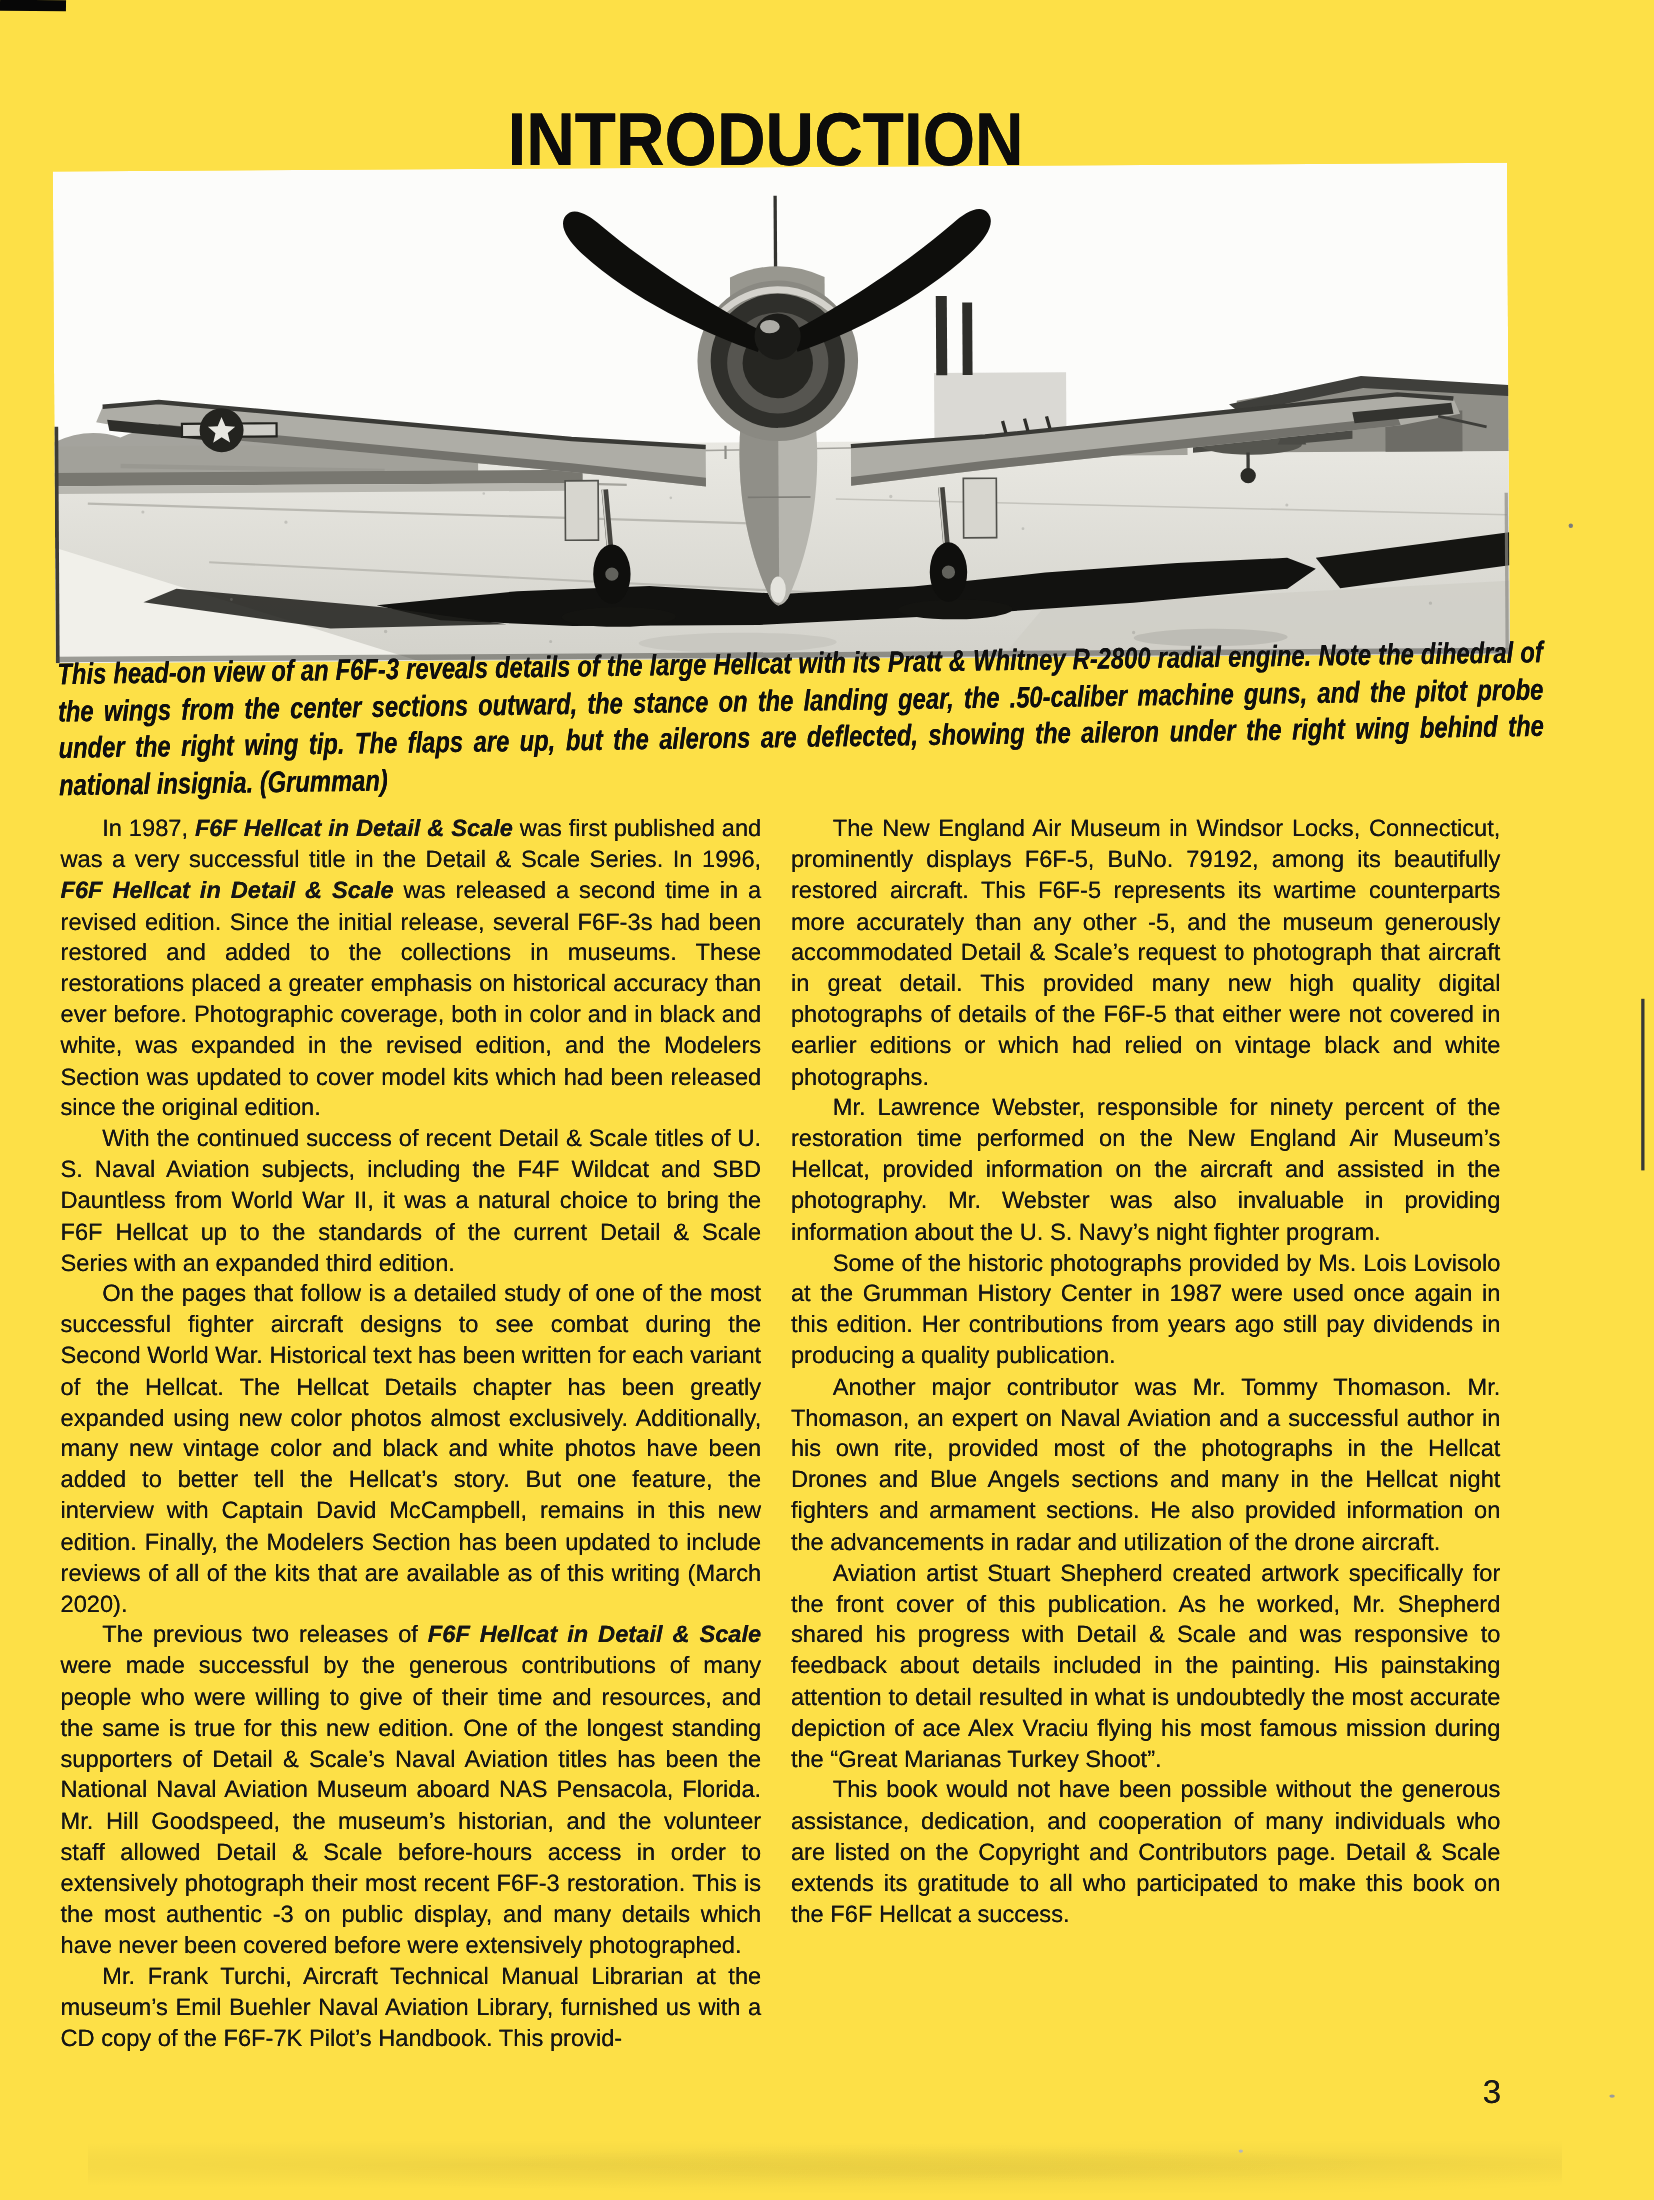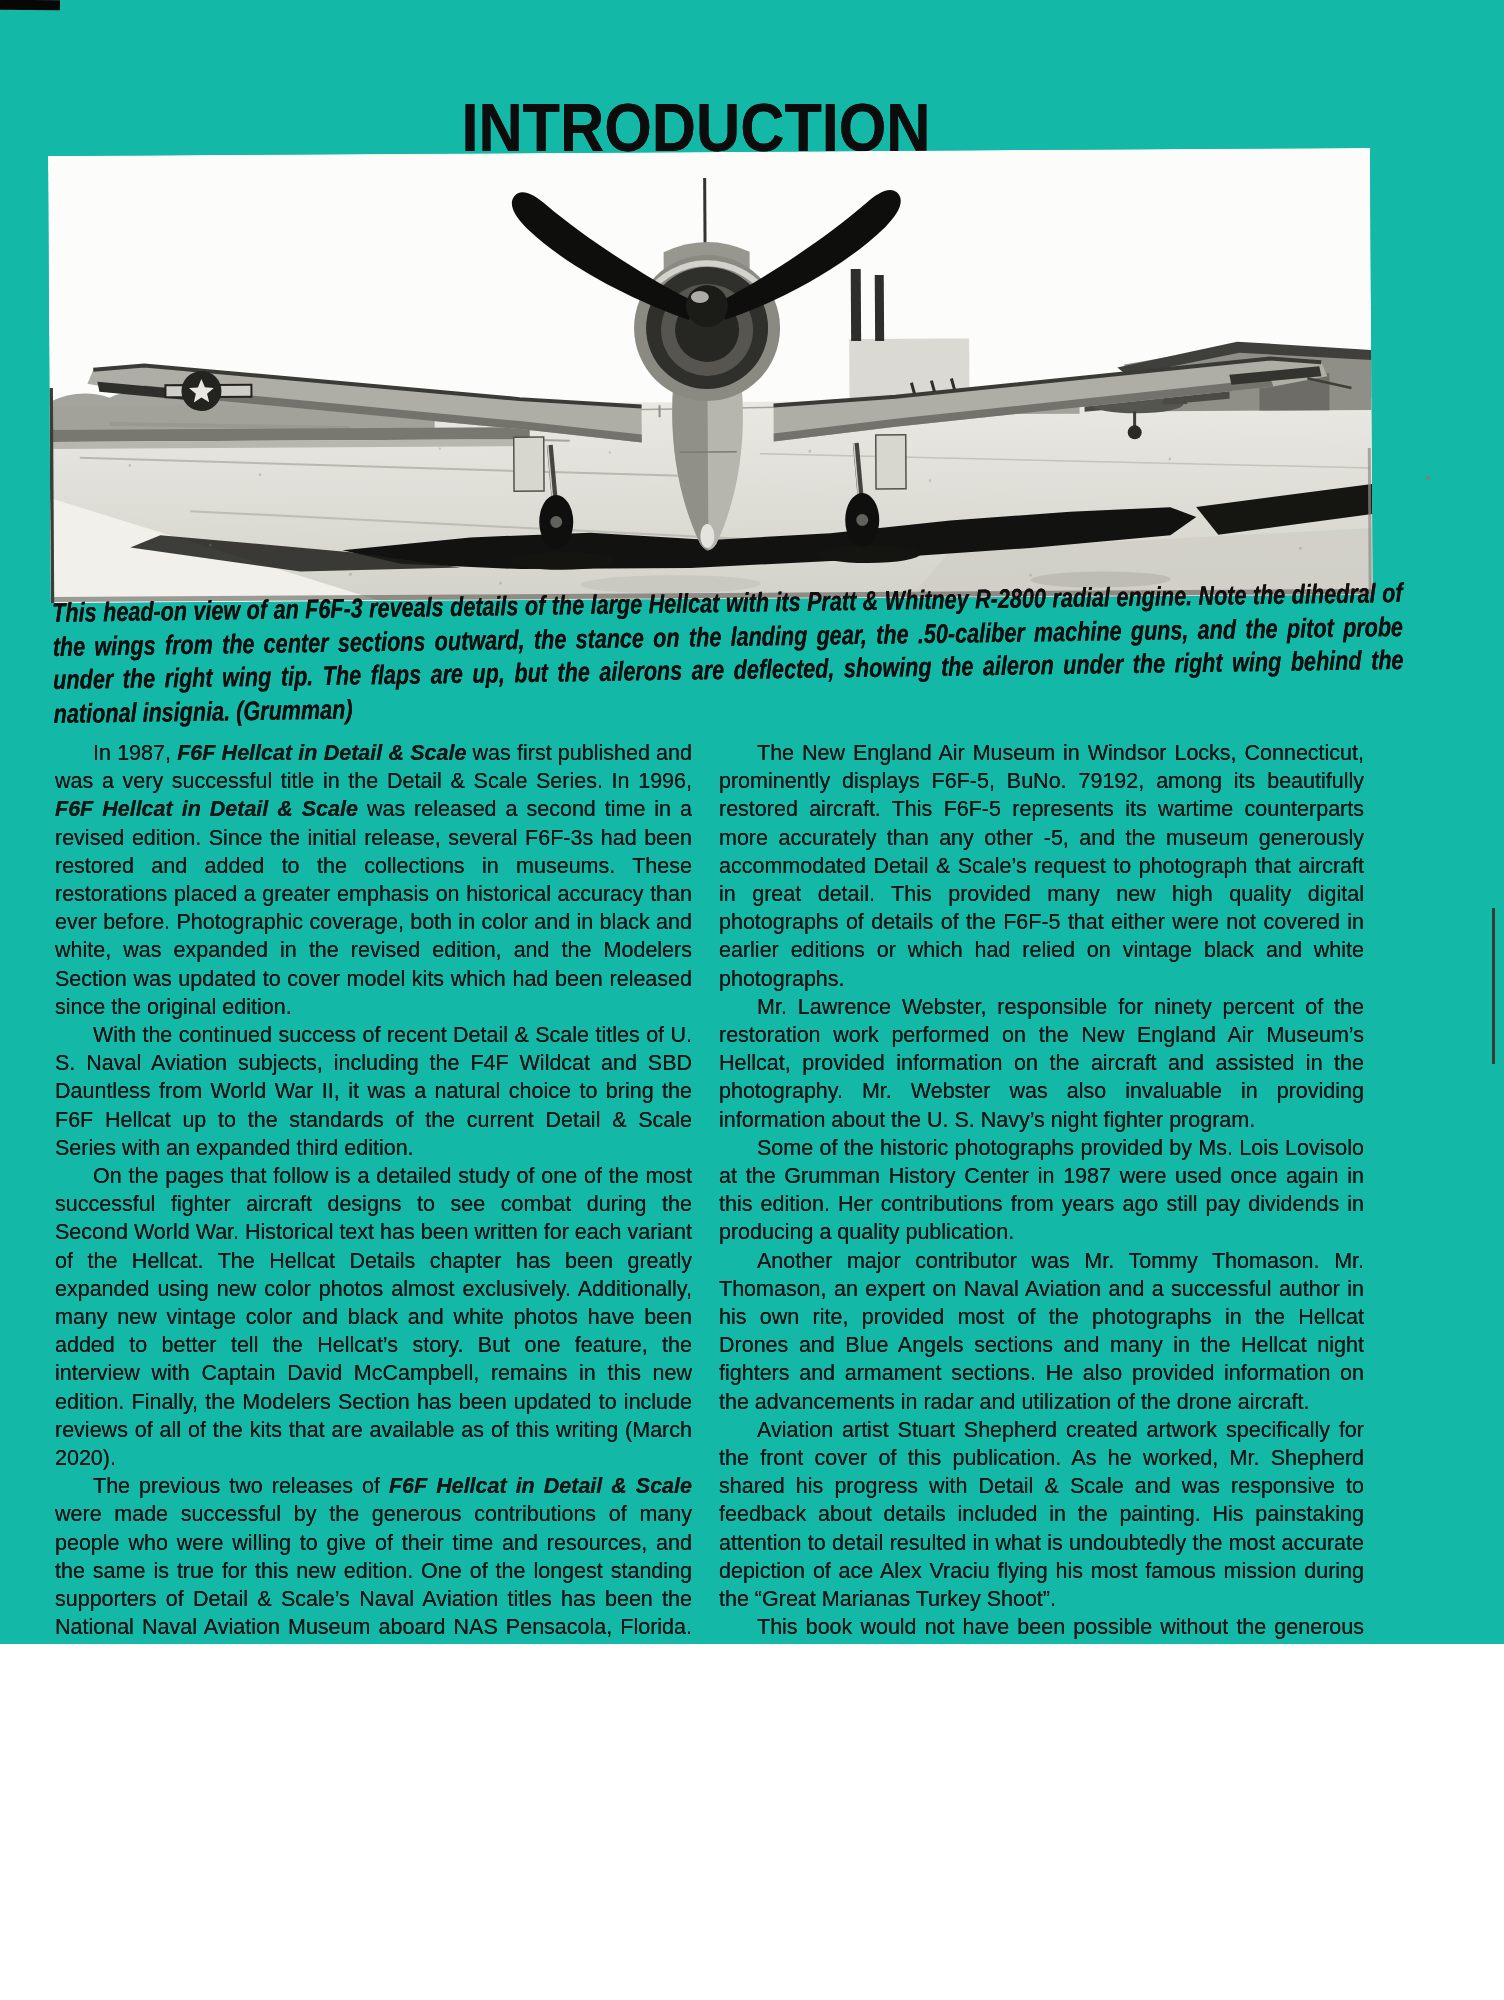--- a/index.html
+++ b/index.html
@@ -1,17 +1,17 @@
 <!DOCTYPE html>
 <html><head>
 <meta charset="utf-8">
 <style>
   html,body{margin:0;padding:0;}
   body{width:1504px;height:2000px;background:#ffffff;}
-  .page{position:absolute;left:0;top:0;width:1504px;height:1644px;background:#14b8a6;overflow:hidden;
+  .page{position:absolute;left:0;top:0;width:1504px;height:2000px;background:#fde047;overflow:hidden;
         font-family:"Liberation Sans",sans-serif;color:#161616;}
   .title{position:absolute;left:48px;top:92px;width:1296px;line-height:70px;text-align:center;
          font-size:68px;font-weight:bold;color:#0c0c0c;letter-spacing:0;
          transform:scaleX(0.9);transform-origin:50% 50%;
          text-shadow:0 0 .6px #0c0c0c;}
   .photo-wrap{position:absolute;left:48px;top:156px;width:1322px;height:447px;
               transform:rotate(-0.35deg);transform-origin:0 0;}
   .caption{position:absolute;left:52px;top:597px;width:1688px;
            font-size:27px;line-height:33.5px;font-weight:bold;font-style:italic;color:#0f0f0f;
            text-align:justify;transform:rotate(-0.85deg) scaleX(0.8);transform-origin:0 0;
@@ -203,21 +203,21 @@
 
   <div class="col col-left">
       <p><span>In 1987, </span><span class="bi">F6F Hellcat in Detail &amp; Scale</span><span> was first published and was a very successful title in the Detail &amp; Scale Series.  In 1996, </span><span class="bi">F6F Hellcat in Detail &amp; Scale</span><span> was released a second time in a revised edition.  Since the initial release, several F6F-3s had been restored and added to the collections in museums.  These restorations placed a greater emphasis on historical accuracy than ever before.  Photographic coverage, both in color and in black and white, was expanded in the revised edition, and the Modelers Section was updated to cover model kits which had been released since the original edition.</span></p>
       <p><span>With the continued success of recent Detail &amp; Scale titles of U. S. Naval Aviation subjects, including the F4F Wildcat and SBD Dauntless from World War II, it was a natural choice to bring the F6F Hellcat up to the standards of the current Detail &amp; Scale Series with an expanded third edition.</span></p>
       <p><span>On the pages that follow is a detailed study of one of the most successful fighter aircraft designs to see combat during the Second World War.  Historical text has been written for each variant of the Hellcat.  The Hellcat Details chapter has been greatly expanded using new color photos almost exclusively.  Additionally, many new vintage color and black and white photos have been added to better tell the Hellcat’s story.  But one feature, the interview with Captain David McCampbell, remains in this new edition.  Finally, the Modelers Section has been updated to include reviews of all of the kits that are available as of this writing (March 2020).</span></p>
       <p><span>The previous two releases of </span><span class="bi">F6F Hellcat in Detail &amp; Scale</span><span> were made successful by the generous contributions of many people who were willing to give of their time and resources, and the same is true for this new edition.  One of the longest standing supporters of Detail &amp; Scale’s Naval Aviation titles has been the National Naval Aviation Museum aboard NAS Pensacola, Florida.  Mr. Hill Goodspeed, the museum’s historian, and the volunteer staff allowed Detail &amp; Scale before-hours access in order to extensively photograph their most recent F6F-3 restoration.  This is the most authentic -3 on public display, and many details which have never been covered before were extensively photographed.</span></p>
       <p><span>Mr. Frank Turchi, Aircraft Technical Manual Librarian at the museum’s Emil Buehler Naval Aviation Library, furnished us with a CD copy of the F6F-7K Pilot’s Handbook.  This provid-</span></p>
     </div>
   <div class="col col-right">
       <p><span>The New England Air Museum in Windsor Locks, Connecticut, prominently displays F6F-5, BuNo. 79192, among its beautifully restored aircraft.  This F6F-5 represents its wartime counterparts more accurately than any other -5, and the museum generously accommodated Detail &amp; Scale’s request to photograph that aircraft in great detail.  This provided many new high quality digital photographs of details of the F6F-5 that either were not covered in earlier editions or which had relied on vintage black and white photographs.</span></p>
-      <p><span>Mr. Lawrence Webster, responsible for ninety percent of the restoration work performed on the New England Air Museum’s Hellcat, provided information on the aircraft and assisted in the photography.  Mr. Webster was also invaluable in providing information about the U. S. Navy’s night fighter program.</span></p>
+      <p><span>Mr. Lawrence Webster, responsible for ninety percent of the restoration time performed on the New England Air Museum’s Hellcat, provided information on the aircraft and assisted in the photography.  Mr. Webster was also invaluable in providing information about the U. S. Navy’s night fighter program.</span></p>
       <p><span>Some of the historic photographs provided by Ms. Lois Lovisolo at the Grumman History Center in 1987 were used once again in this edition.  Her contributions from years ago still pay dividends in producing a quality publication.</span></p>
       <p><span>Another major contributor was Mr. Tommy Thomason.  Mr. Thomason, an expert on Naval Aviation and a successful author in his own rite, provided most of the photographs in the Hellcat Drones and Blue Angels sections and many in the Hellcat night fighters and armament sections.  He also provided information on the advancements in radar and utilization of the drone aircraft.</span></p>
       <p><span>Aviation artist Stuart Shepherd created artwork specifically for the front cover of this publication.  As he worked, Mr. Shepherd shared his progress with Detail &amp; Scale and was responsive to feedback about details included in the painting.  His painstaking attention to detail resulted in what is undoubtedly the most accurate depiction of ace Alex Vraciu flying his most famous mission during the “Great Marianas Turkey Shoot”.</span></p>
       <p><span>This book would not have been possible without the generous assistance, dedication, and cooperation of many individuals who are listed on the Copyright and Contributors page.  Detail &amp; Scale extends its gratitude to all who participated to make this book on the F6F Hellcat a success.</span></p>
     </div>
 
   <div class="pagenum">3</div>
 
 </div>
 

